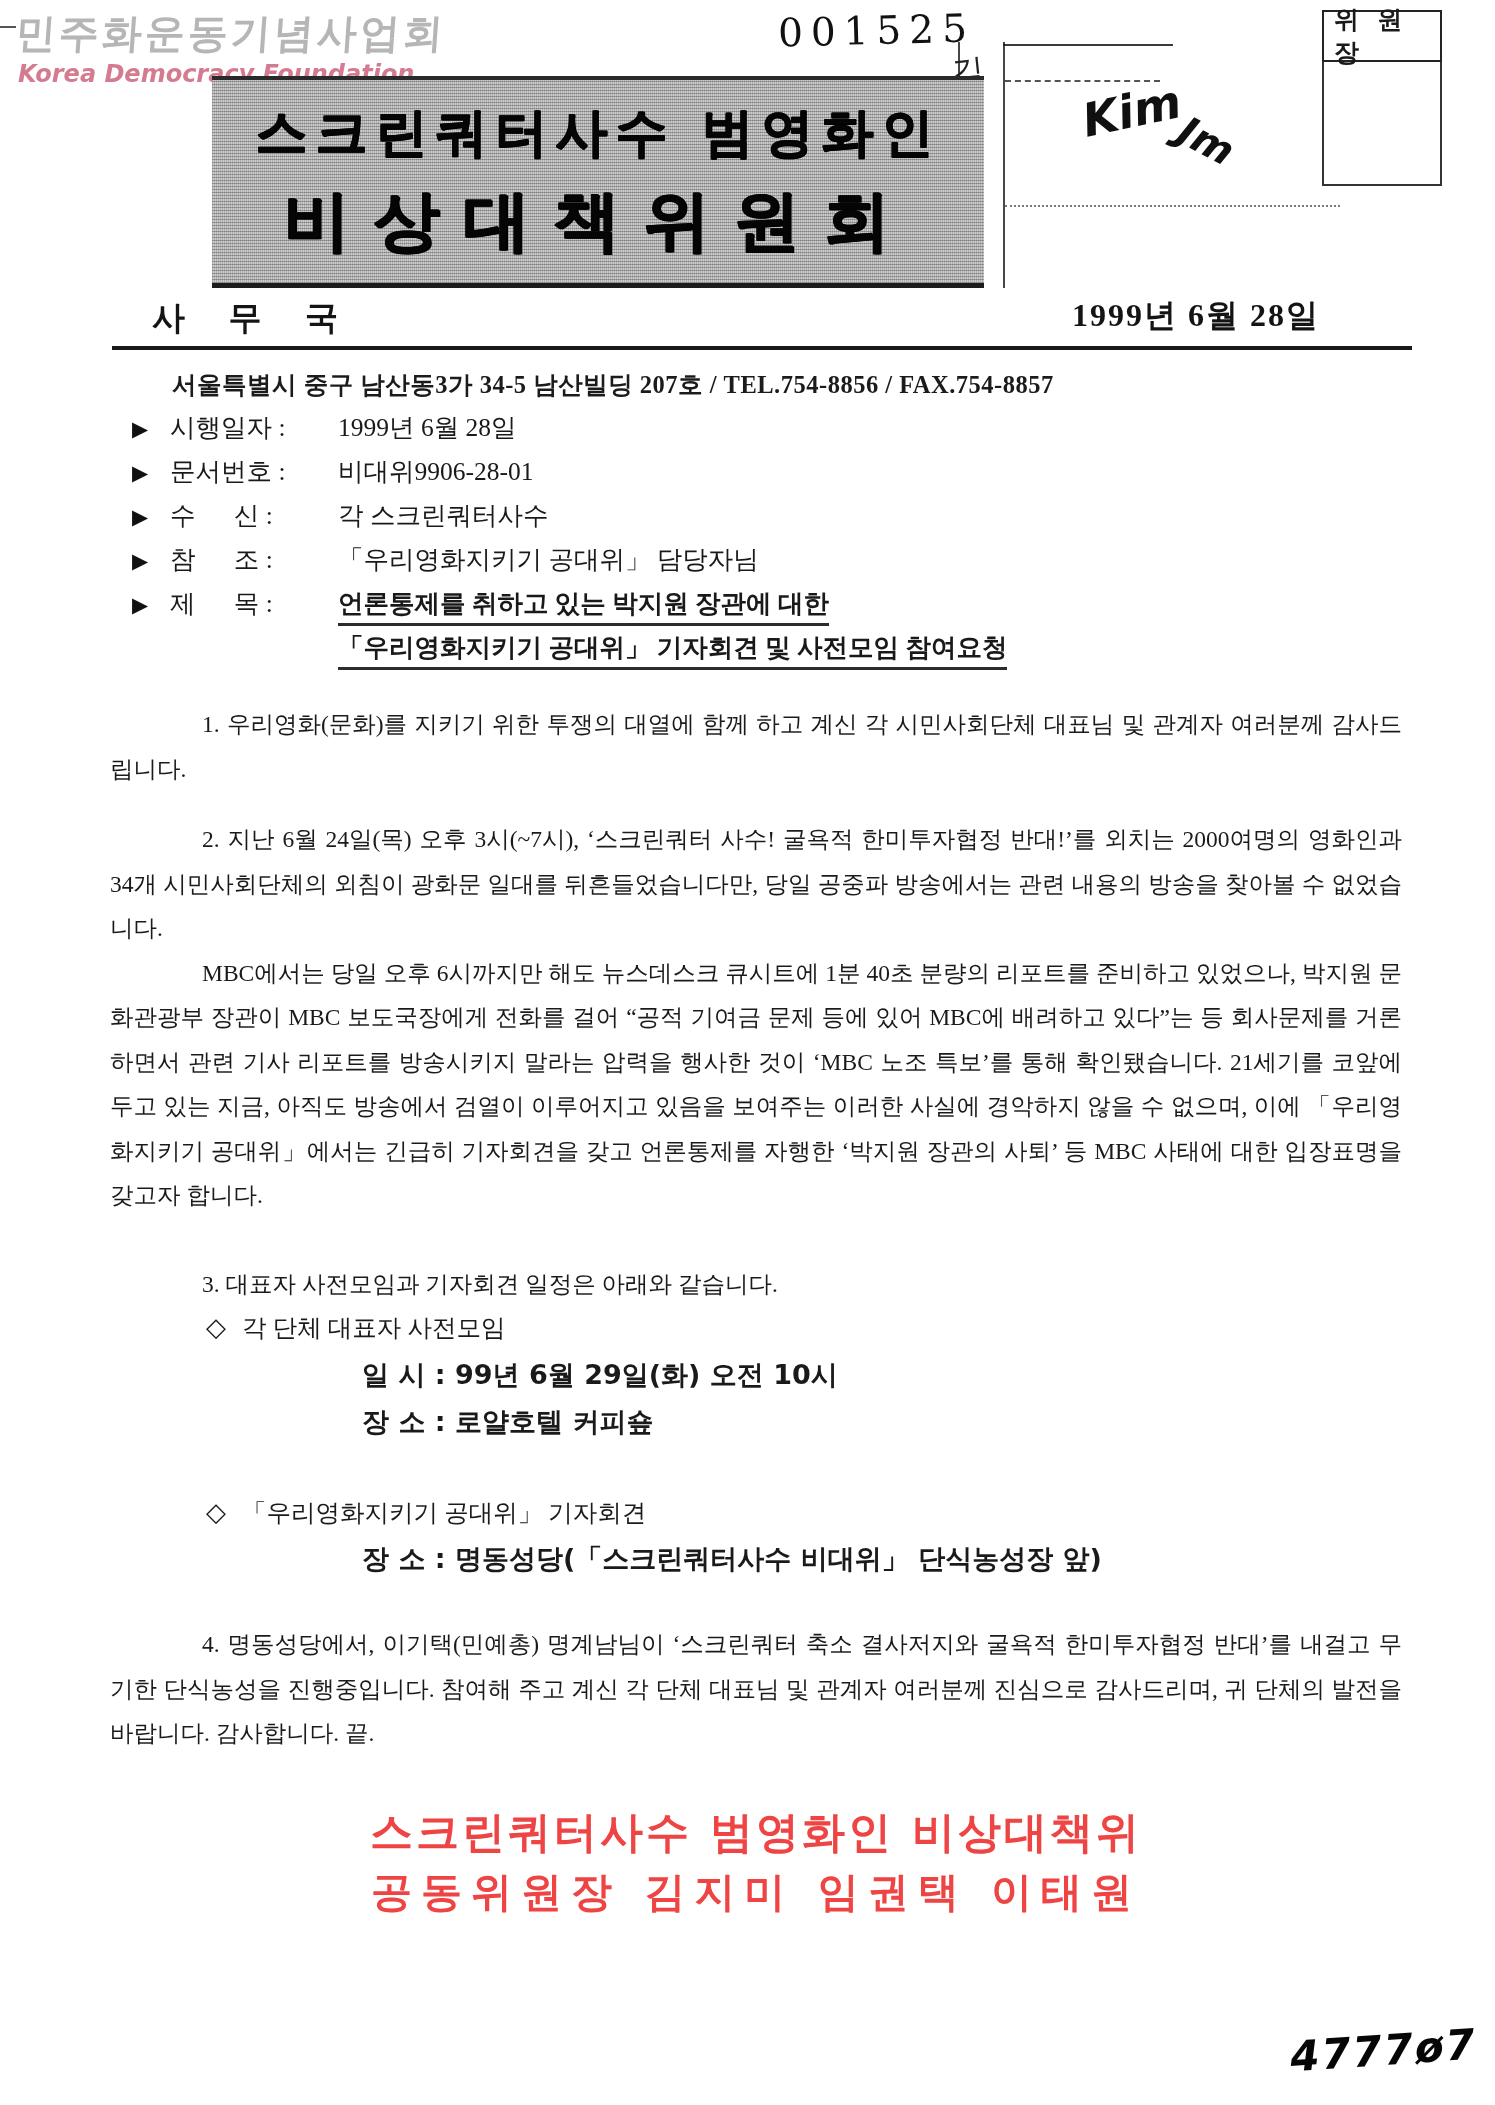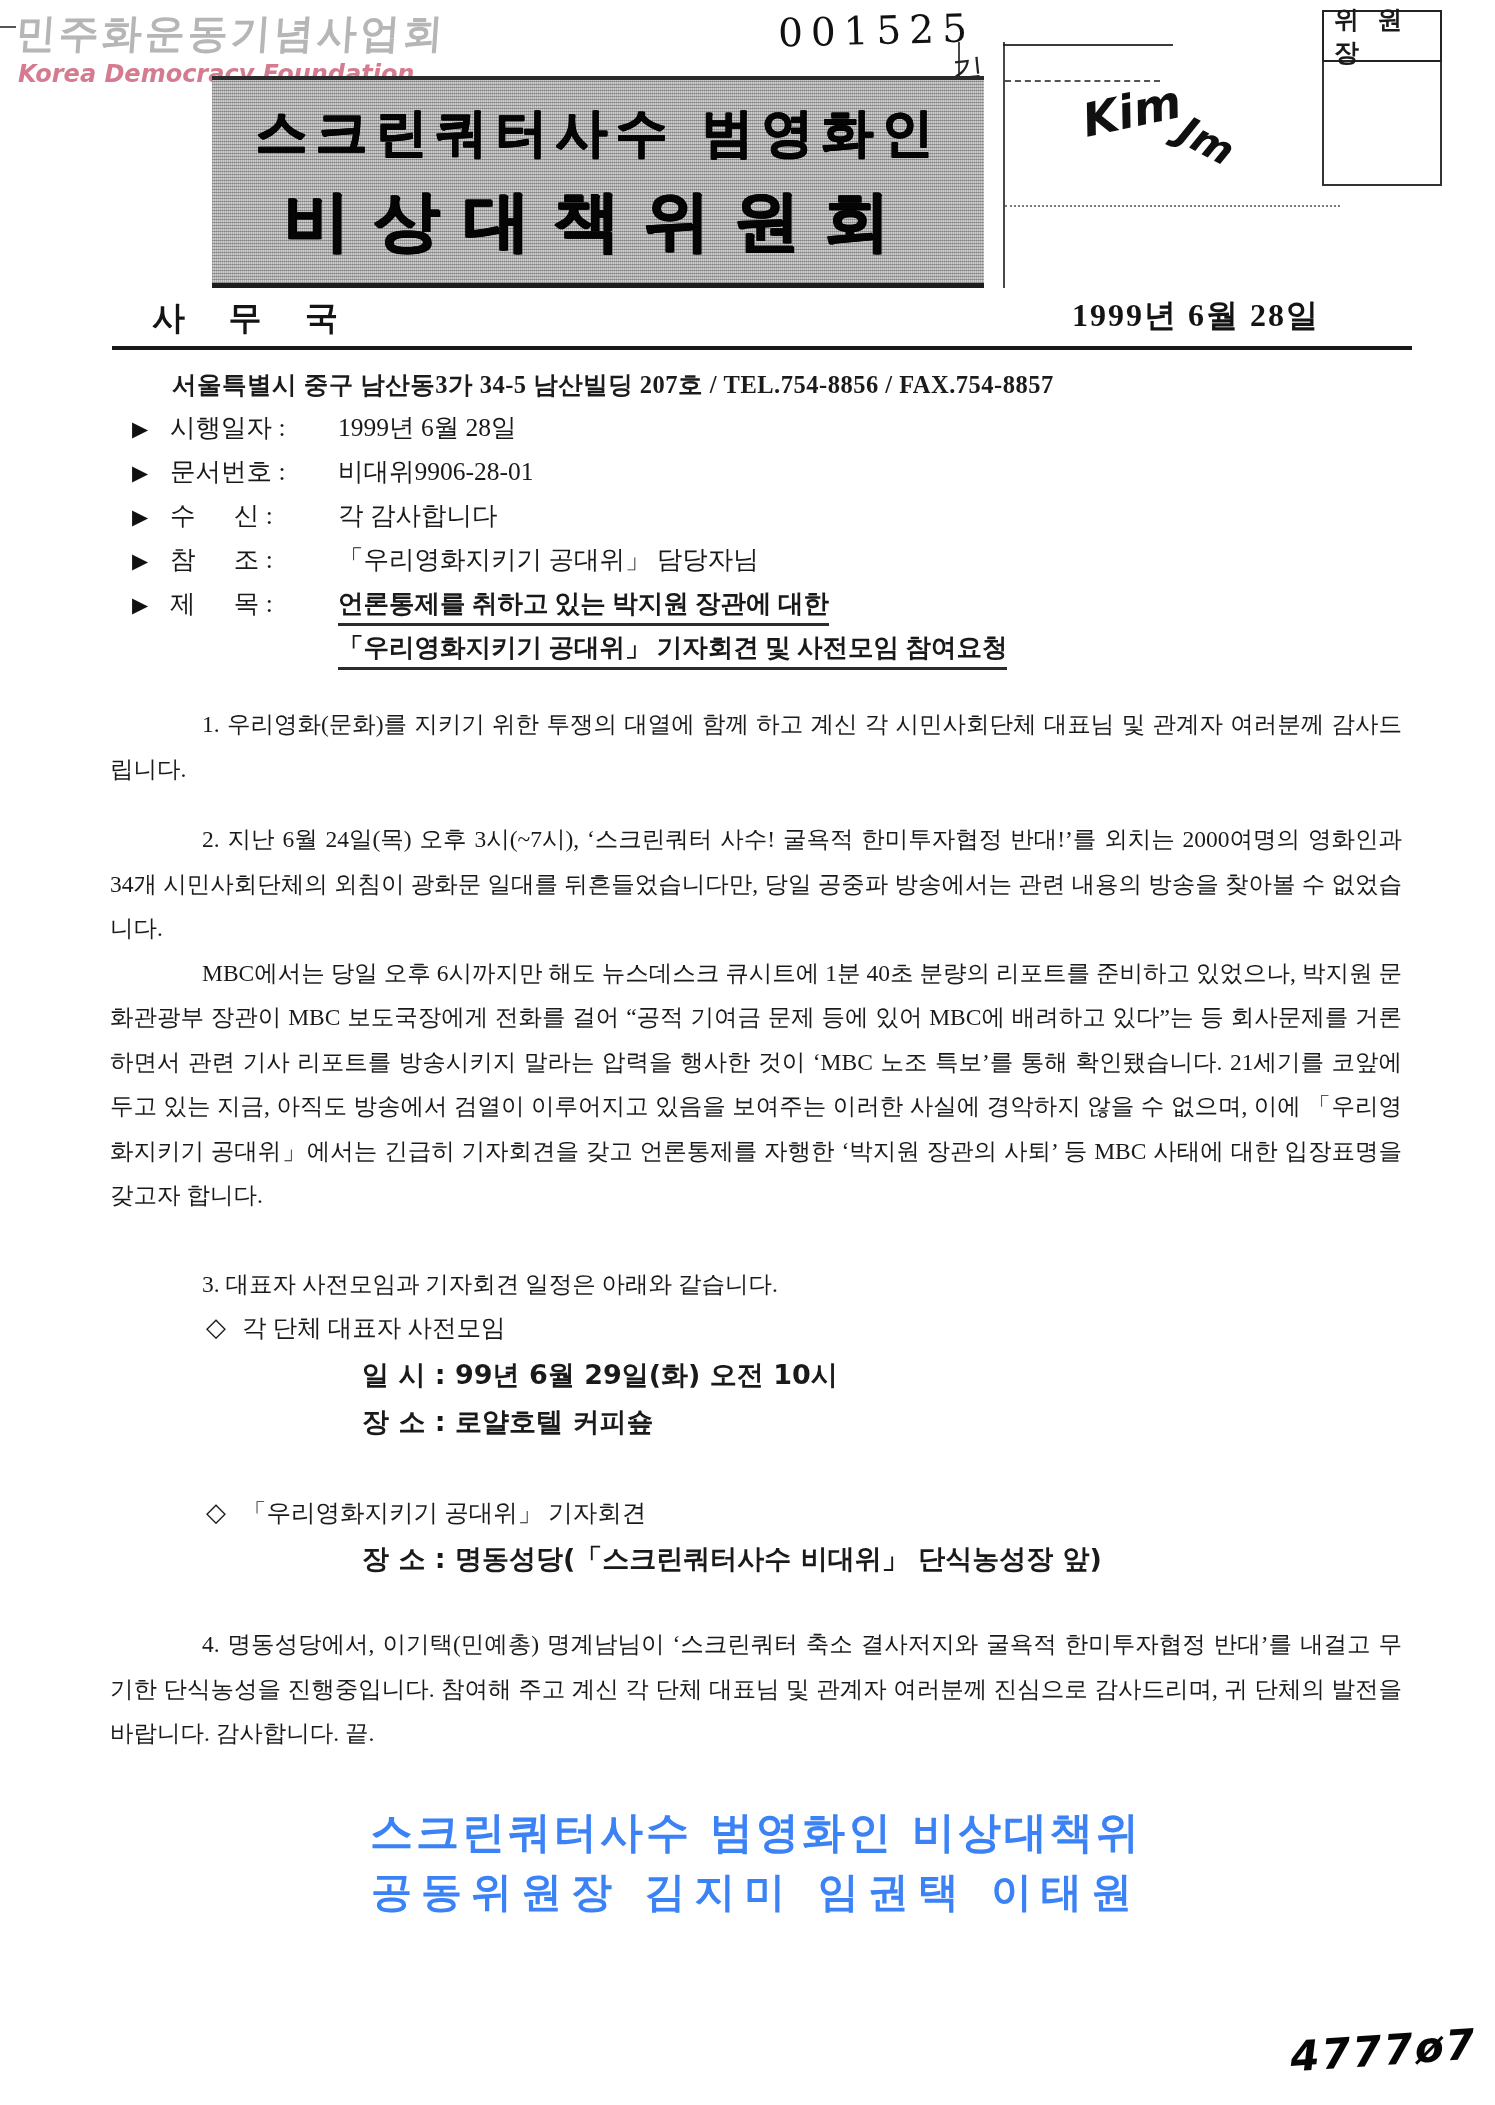--- a/index.html
+++ b/index.html
@@ -80,21 +80,21 @@
   .p3{margin-bottom:44px !important;}
   .sched-heading{margin-left:92px !important;text-align:left;}
   .sched-title{margin-left:96px !important;text-align:left;font-size:24.5px;}
   .sched-title .diamond{display:inline-block;margin-right:16px;font-size:26px;}
   .sched-detail{margin-left:252px !important;text-align:left;
                 font-family:"DejaVu Sans",sans-serif;font-weight:bold;font-size:27px;line-height:47px;}
   .block-gap{height:46px;}
   .p5-gap{height:40px;}
 
   
-  .signature{margin-top:54px;text-align:center;font-family:"DejaVu Sans",sans-serif;font-weight:900;color:#3b82f6;}
+  .signature{margin-top:54px;text-align:center;font-family:"DejaVu Sans",sans-serif;font-weight:900;color:#ef4444;}
   .sig-line1{font-size:43px;letter-spacing:3px;}
   .sig-line2{font-size:41px;letter-spacing:9px;margin-top:16px;}
 
   
   .page-scribble{left:1290px;top:2026px;font-family:"DejaVu Sans",sans-serif;font-style:italic;
                  font-weight:bold;font-size:42px;color:#060606;transform:rotate(-4deg);letter-spacing:2px;}
 </style>
 </head>
 <body>
 
@@ -136,21 +136,21 @@
     <span class="meta-value">1999년 6월 28일</span>
   </div>
   <div class="meta-row">
     <span class="meta-bullet">▶</span>
     <span class="meta-label">문서번호 :</span>
     <span class="meta-value">비대위9906-28-01</span>
   </div>
   <div class="meta-row">
     <span class="meta-bullet">▶</span>
     <span class="meta-label">수      신 :</span>
-    <span class="meta-value">각 감사합니다</span>
+    <span class="meta-value">각 스크린쿼터사수</span>
   </div>
   <div class="meta-row">
     <span class="meta-bullet">▶</span>
     <span class="meta-label">참      조 :</span>
     <span class="meta-value">「우리영화지키기 공대위」 담당자님</span>
   </div>
   <div class="meta-row">
     <span class="meta-bullet">▶</span>
     <span class="meta-label">제      목 :</span>
     <span class="meta-value subject-value">언론통제를 취하고 있는 박지원 장관에 대한</span>

